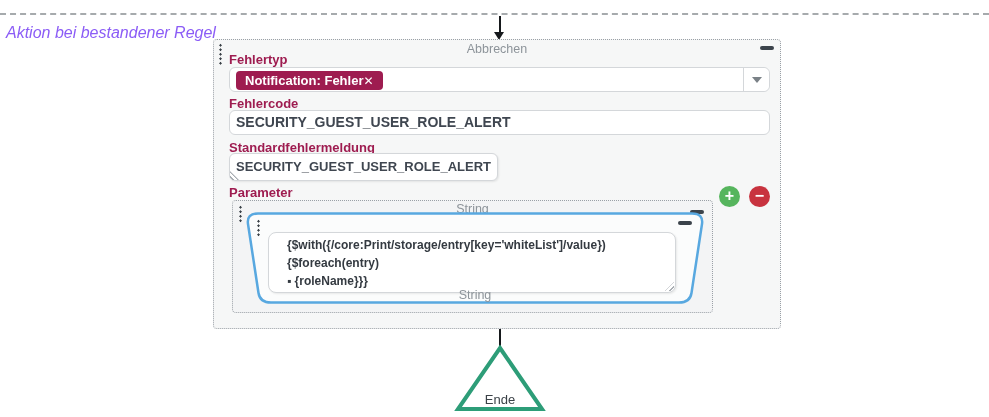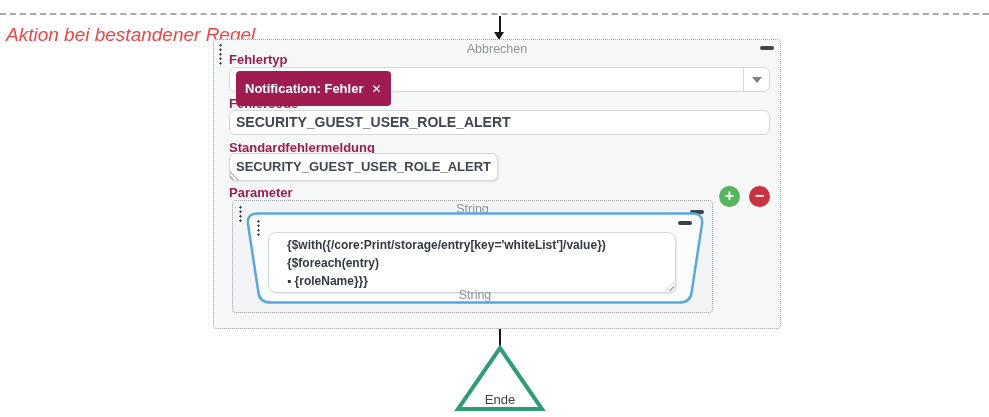--- a/index.html
+++ b/index.html
@@ -6,21 +6,21 @@
   html,body { background:#ffffff; }
   body { font-family:"Liberation Sans","DejaVu Sans",sans-serif; }
   .canvas { position:relative; width:989px; height:417px; background:#fff; overflow:hidden; }
 
   
   .lane-line { position:absolute; left:0; top:13px; width:989px; border-top:2px dashed #a6aaad; }
   .lane-badge { position:absolute; left:455px; top:1px; height:17px; padding:1px 11px;
     background:#fff; border:1.5px solid #9aa0a6; border-radius:9px;
     font-size:12px; font-weight:bold; color:#2b3540; line-height:13px; z-index:3; }
   .section-label { position:absolute; left:6px; top:24px; font-style:italic;
-    font-size:19px; color:#ef4444; }
+    font-size:16px; color:#8b5cf6; }
 
   
   .vline { position:absolute; width:1.5px; background:#16191c; }
   .vline.top { left:499px; top:16px; height:18px; }
   .arrow-down { position:absolute; left:494px; top:32px; width:0; height:0;
     border-left:5.5px solid transparent; border-right:5.5px solid transparent;
     border-top:8px solid #16191c; }
   .vline.bottom { left:499px; top:329px; height:18px; }
 
   
@@ -32,22 +32,22 @@
     font-size:12.5px; color:#8d949a; }
   .drag-dots { position:absolute; width:5px;
     background-image:radial-gradient(circle,#3a4147 1.1px,transparent 1.35px);
     background-size:5px 4.5px; background-repeat:repeat-y; background-position:center top; }
   .collapse-bar { position:absolute; width:14px; height:4px; background:#3b434b; border-radius:2px; cursor:pointer; }
 
   .field-label { position:absolute; left:15px; font-size:13px; font-weight:bold; color:#9e1c50; }
 
   .box { background:#fff; border:1px solid #d4d7da; border-radius:6px; position:absolute; }
   .fehlertyp-field { left:15px; top:27px; width:541px; height:25px; }
-  .tag { position:absolute; left:6px; top:3px; height:35px; padding:0 9px; display:flex;
-    align-items:center; gap:8px; background:#9e1c50; border-radius:4px;
+  .tag { position:absolute; left:6px; top:3px; height:19px; padding:0 9px; display:flex;
+    align-items:center; gap:0; background:#9e1c50; border-radius:4px;
     color:#fff; font-size:13px; font-weight:bold; }
   .tag-x { font-size:12px; font-weight:bold; cursor:pointer; }
   .dd-btn { position:absolute; right:0; top:0; bottom:0; width:26px; border-left:1px solid #d4d7da;
     display:flex; align-items:center; justify-content:center; cursor:pointer;
     border-radius:0 6px 6px 0; background:#fff; }
   .caret-down { width:0; height:0; border-left:5px solid transparent;
     border-right:5px solid transparent; border-top:6px solid #7a8187; }
 
   .value-box { font-size:13px; font-weight:600; color:#3f4650; line-height:23px;
     padding:0 6px; white-space:nowrap; overflow:hidden; }

